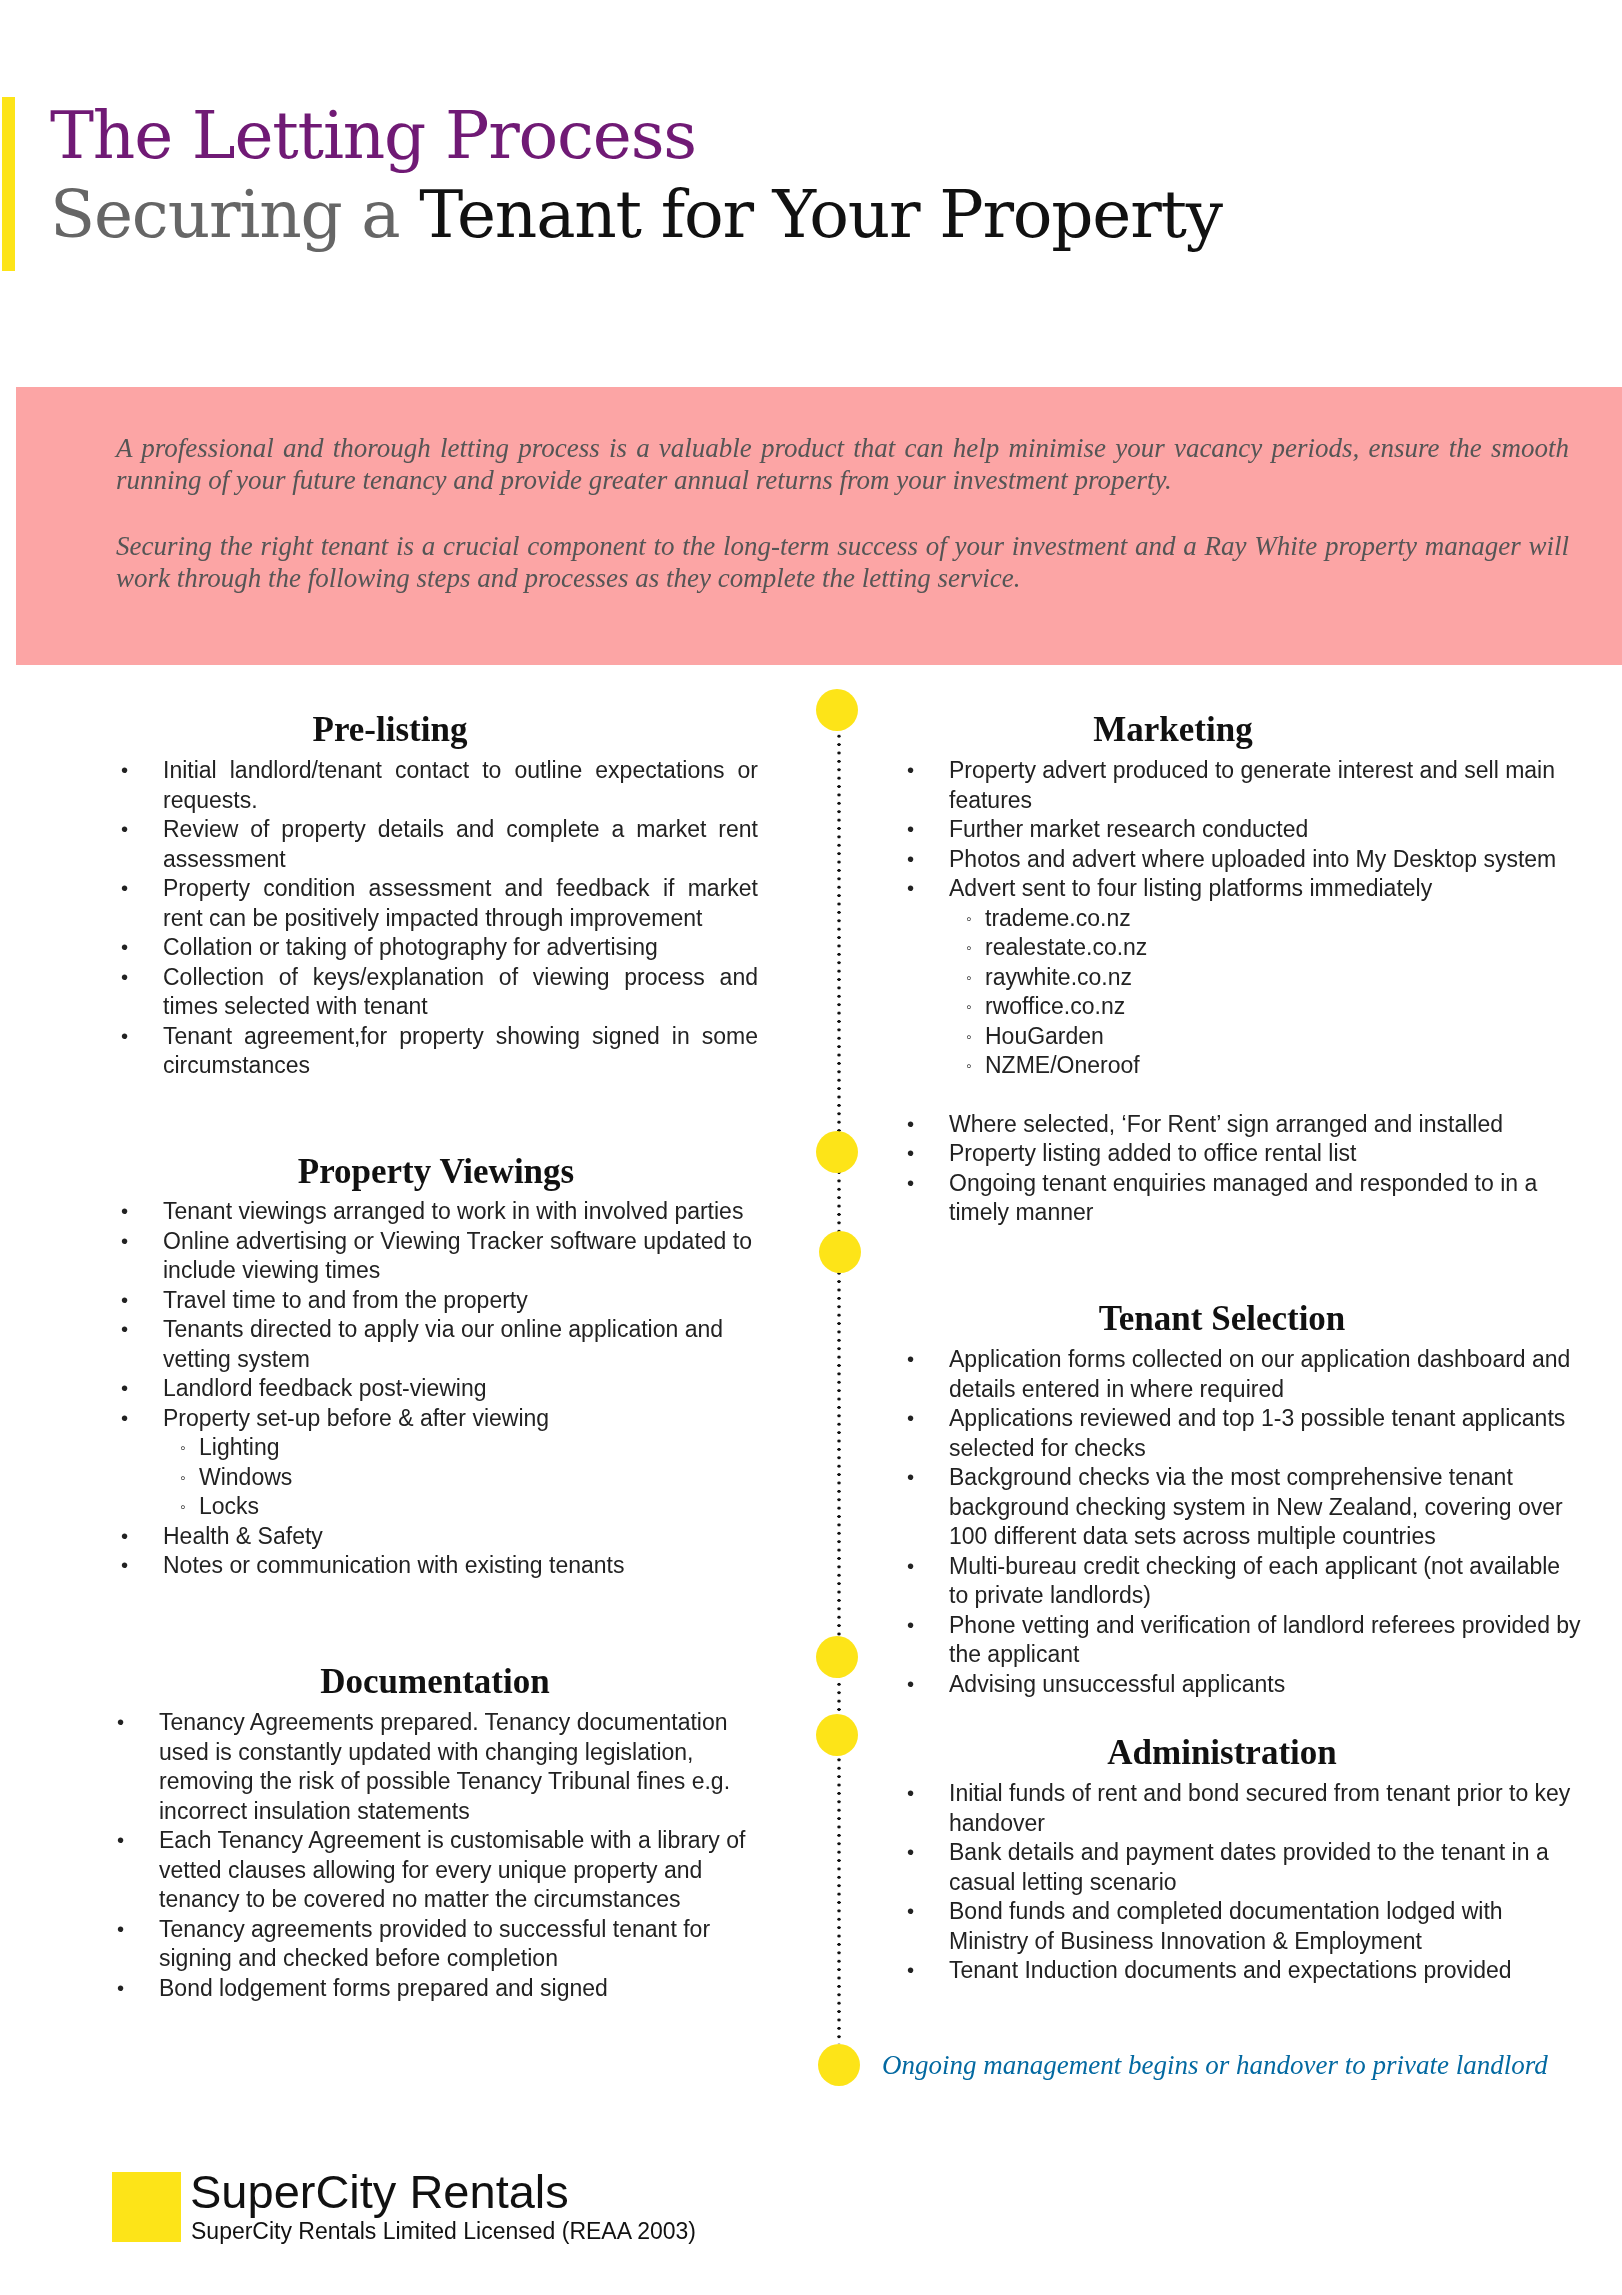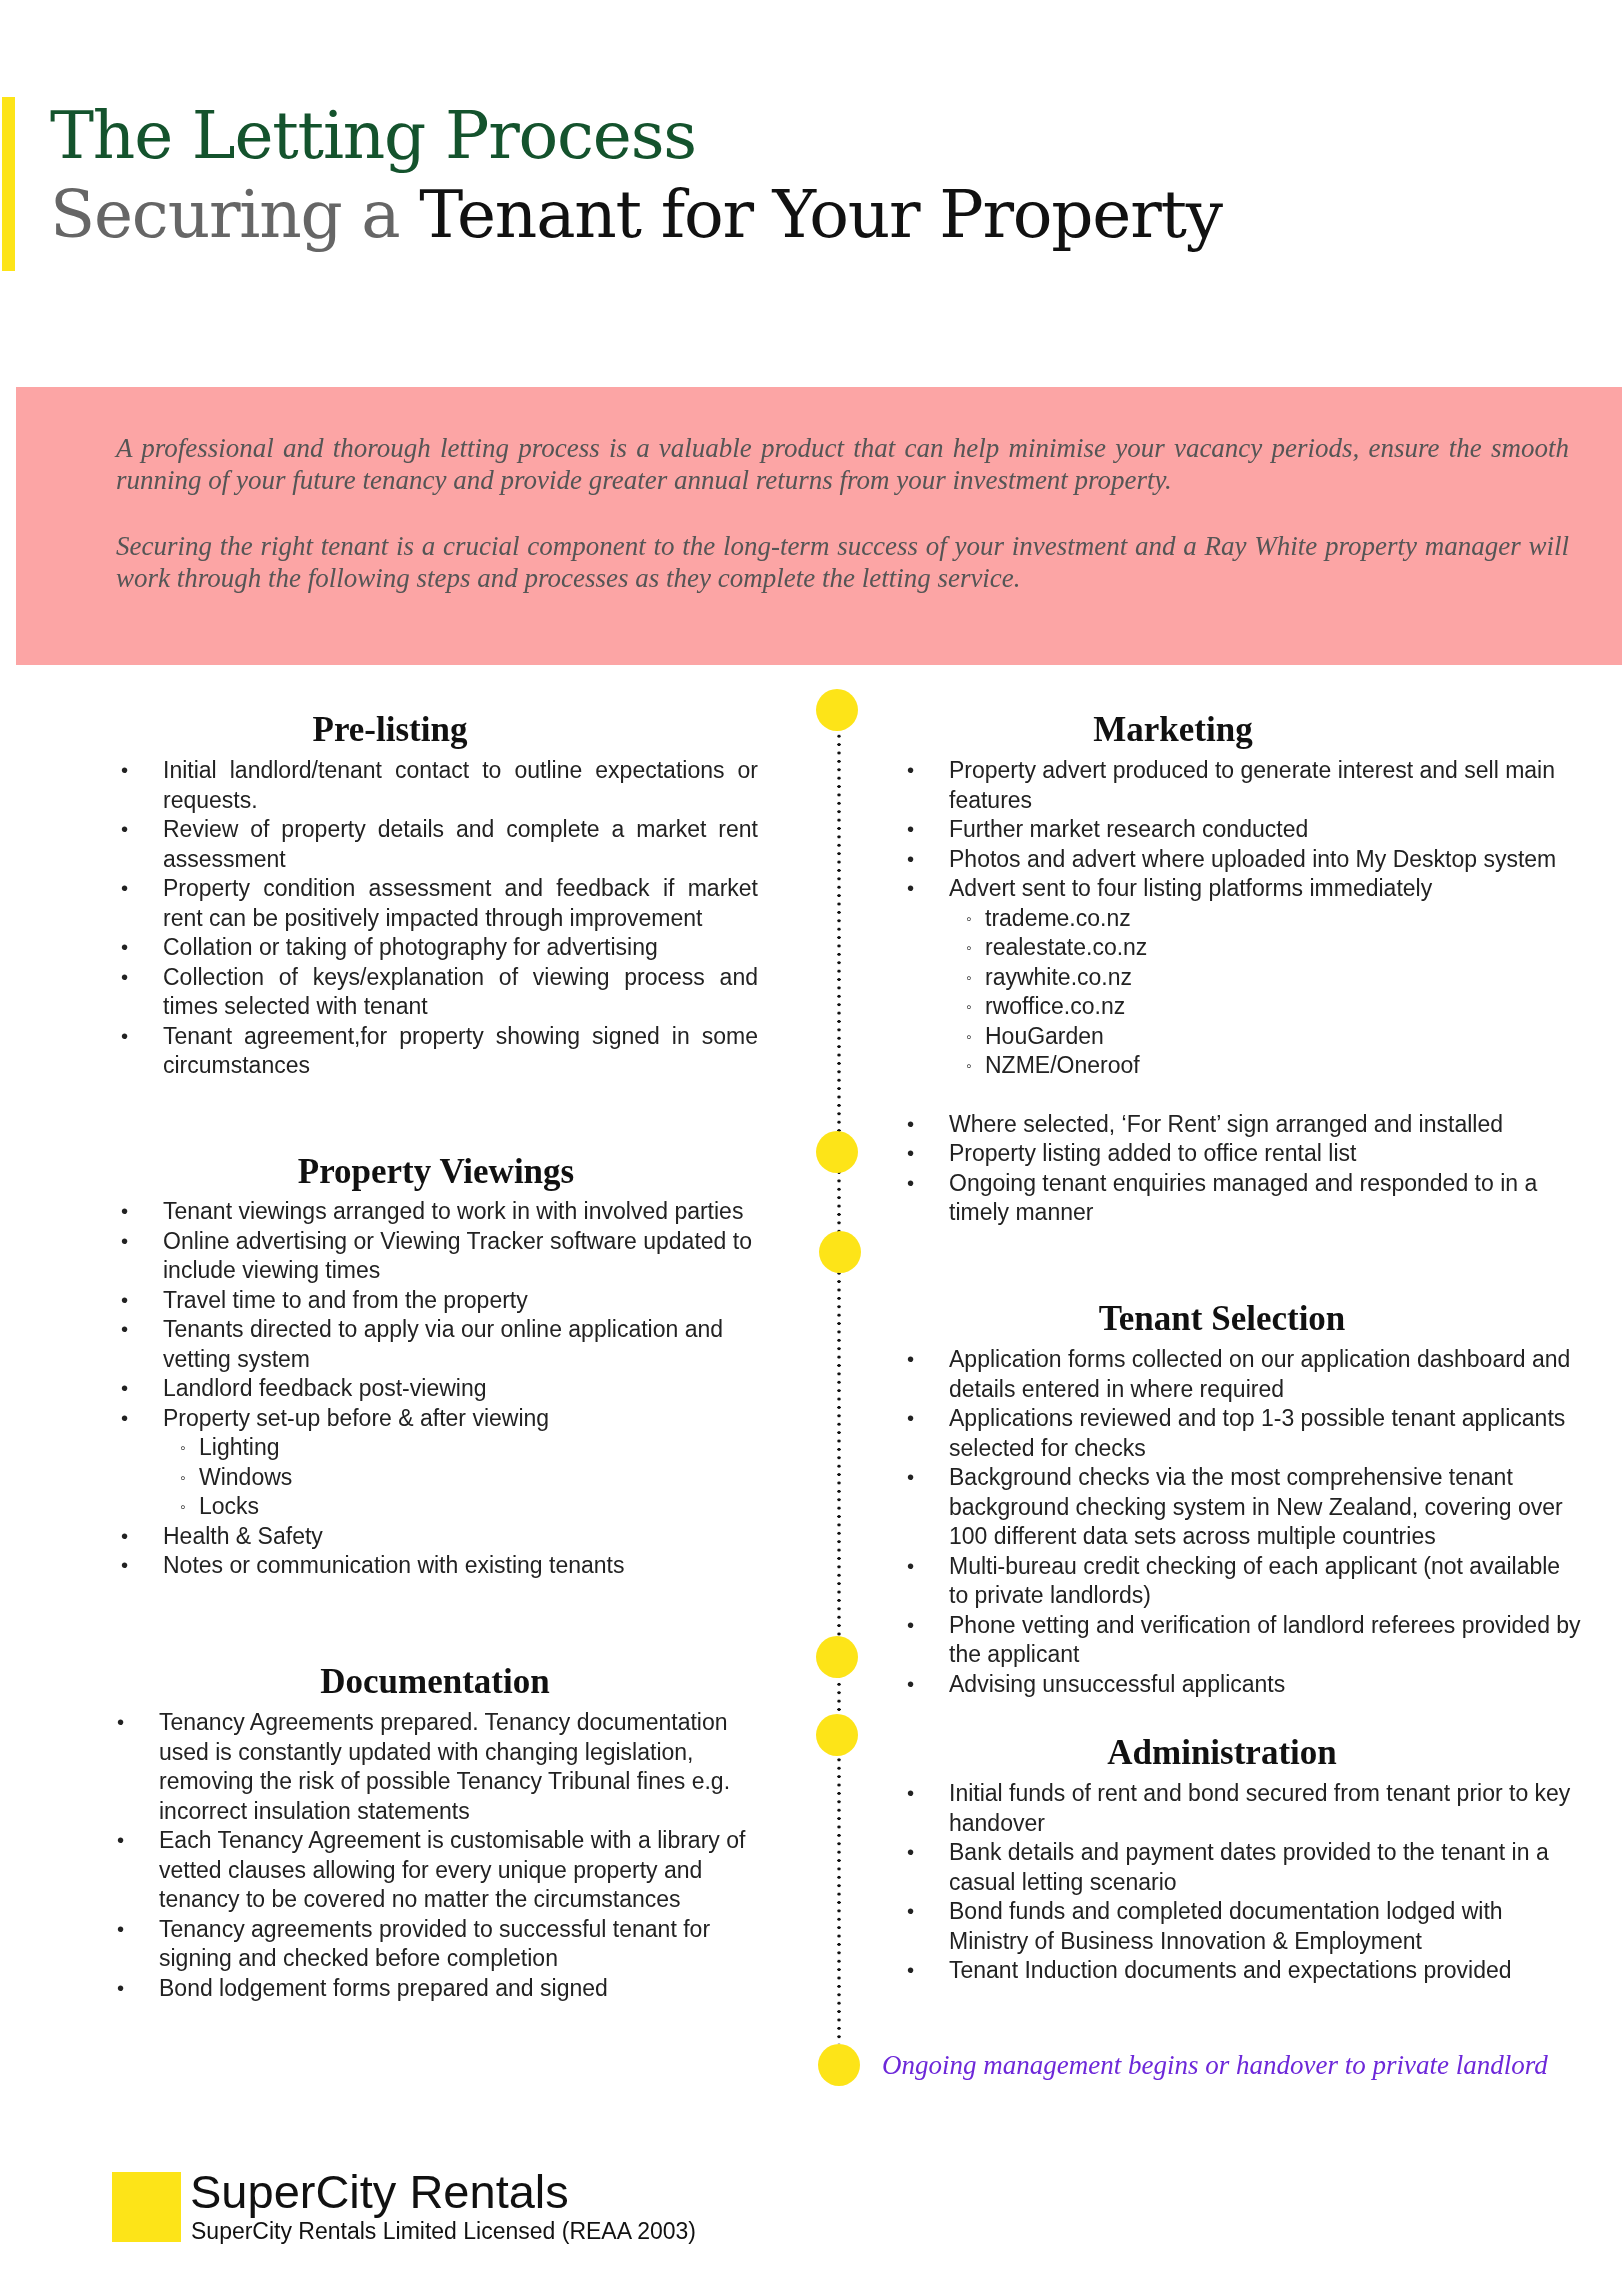--- a/index.html
+++ b/index.html
@@ -1,21 +1,21 @@
 <!DOCTYPE html>
 <html style="font-size:9.6px"><head>
 <meta charset="utf-8">
 <style>
   * { box-sizing: border-box; margin: 0; padding: 0; }
   html, body { width: 1623px; height: 2295px; background: #ffffff; overflow: hidden; }
   body { position: relative; font-family: "Liberation Sans", "DejaVu Sans", sans-serif; color: #1a1a1a; }
 
   .accent-bar { position: absolute; left: 1.8px; top: 97px; width: 13.7px; height: 174px; background: #fde418; }
   .title-block { position: absolute; left: 50px; top: 96px; font-family: "DejaVu Serif", "Liberation Serif", serif; font-weight: normal; }
-  .title-line1 { display: block; font-size: 66px; line-height: 79px; color: #14532d; letter-spacing: -1.2px; }
+  .title-line1 { display: block; font-size: 66px; line-height: 79px; color: #701a75; letter-spacing: -1.2px; }
   .title-line2 { display: block; font-size: 66px; line-height: 79px; color: #111111; letter-spacing: -1.2px; }
   .title-muted { color: #666666; }
 
   .intro-band { position: absolute; left: 16px; top: 387px; width: 1623px; height: 278px; background: #fca5a5; }
   .intro-text { position: absolute; left: 100px; width: 1453px; font-family: "Liberation Serif", "DejaVu Serif", serif; font-style: italic; font-size: 27px; line-height: 32px; color: #555555; text-align: justify; text-align-last: left; }
   .intro-p1 { top: 45px; }
   .intro-p2 { top: 143px; }
 
   .section-heading { position: absolute; font-family: "Liberation Serif", "DejaVu Serif", serif; font-size: 35px; line-height: 42px; color: #111111; transform: translateX(-50%); white-space: nowrap; margin-top: 19px; }
 
@@ -23,21 +23,21 @@
   .bullet-list li { position: relative; padding-left: 42px; }
   .bullet-list li.sub { padding-left: 78px; }
   .bullet-list .marker { position: absolute; left: 0; top: 0; width: 24px; font-size: 20.3px; }
   .bullet-list li.sub .marker { left: 59px; font-size: 15.5px; }
   .bullet-list li.spacer { height: 29px; }
   .justify { text-align: justify; text-align-last: left; }
 
   .timeline-line { position: absolute; left: 837px; top: 732px; height: 1312px; width: 3.6px; background-image: radial-gradient(circle, #111 1.4px, transparent 1.7px); background-size: 3.6px 8.4px; background-repeat: repeat-y; }
   .timeline-dot { position: absolute; width: 42px; height: 42px; border-radius: 50%; background: #fde418; transform: translate(-50%, -50%); }
 
-  .ongoing { position: absolute; left: 882px; top: 2047px; font-family: "Liberation Serif", "DejaVu Serif", serif; font-style: italic; font-size: 27px; line-height: 36px; color: #6d28d9; white-space: nowrap; }
+  .ongoing { position: absolute; left: 882px; top: 2047px; font-family: "Liberation Serif", "DejaVu Serif", serif; font-style: italic; font-size: 27px; line-height: 36px; color: #0369a1; white-space: nowrap; }
 
   .footer-logo-square { position: absolute; left: 112px; top: 2172px; width: 69px; height: 70px; background: #fde418; }
   .footer-brand { position: absolute; left: 190px; top: 2165px; font-family: "Liberation Sans", "DejaVu Sans", sans-serif; font-size: 47px; line-height: 54px; color: #111111; white-space: nowrap; }
   .footer-license { position: absolute; left: 191px; top: 2217px; font-family: "Liberation Sans", "DejaVu Sans", sans-serif; font-size: 23px; line-height: 29px; color: #111111; white-space: nowrap; }
 </style>
 </head>
 <body>
 
 <div class="accent-bar"></div>
 <h1 class="title-block">

